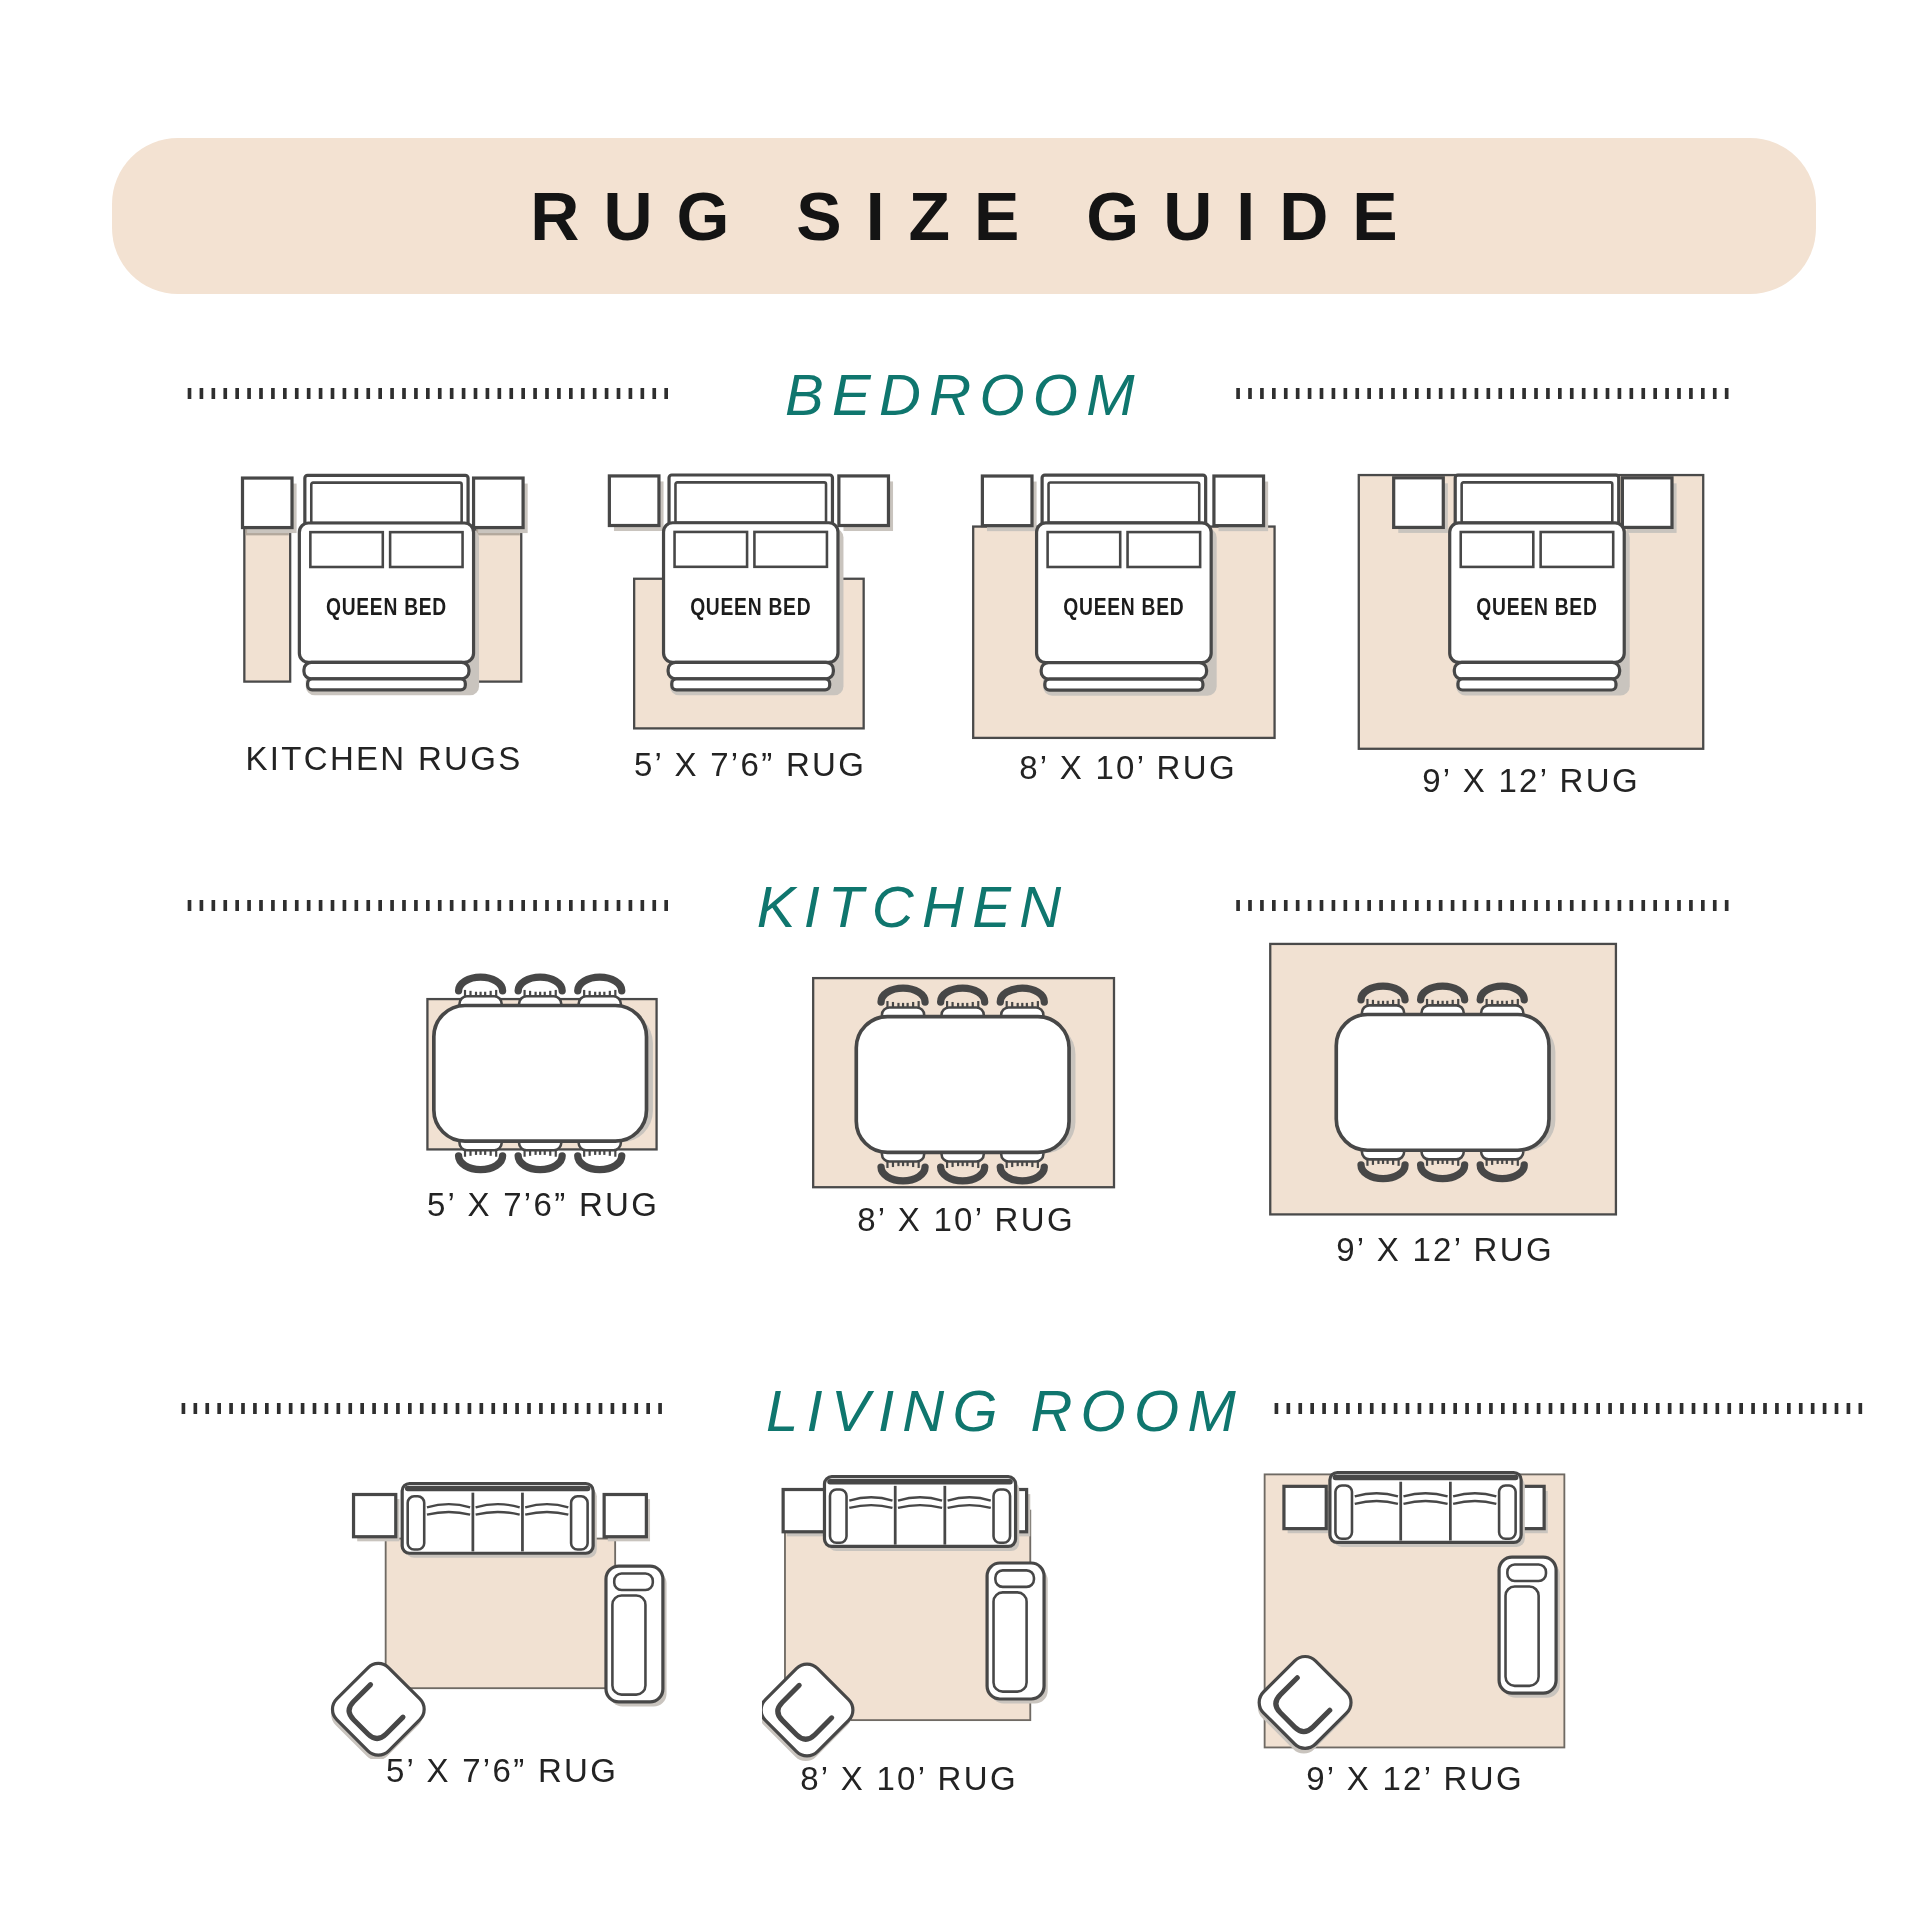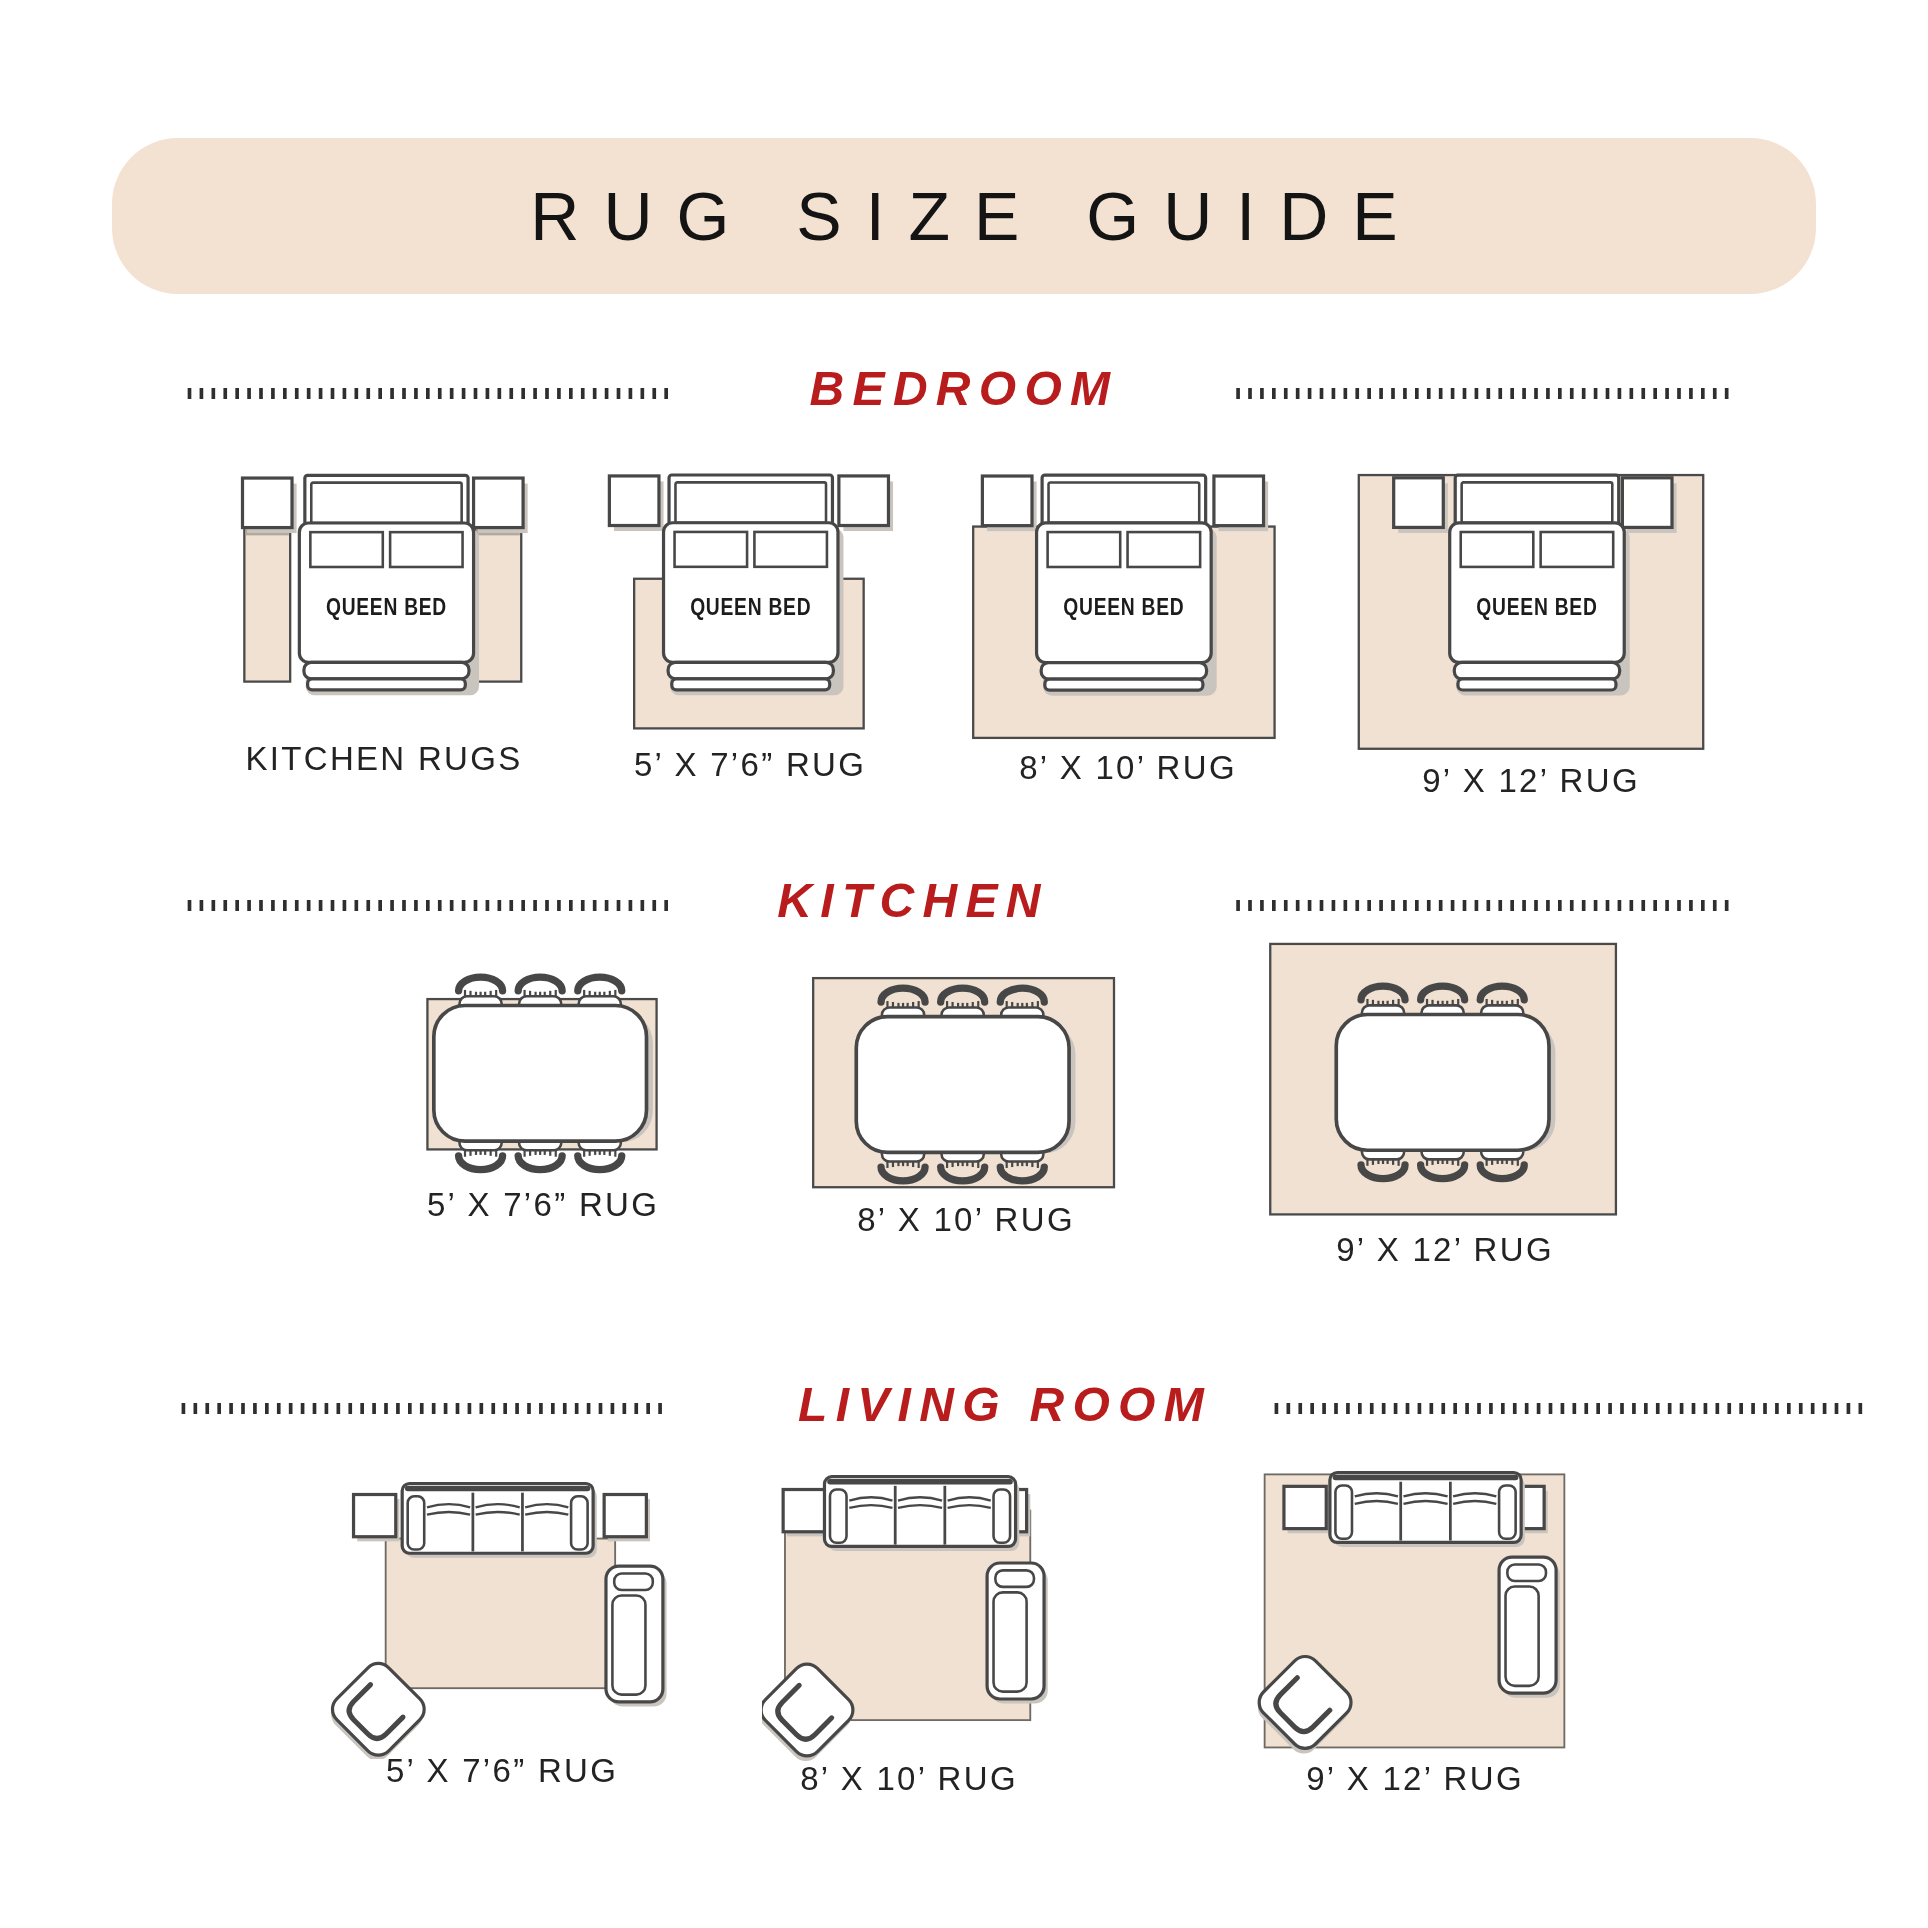--- a/index.html
+++ b/index.html
@@ -5,24 +5,24 @@
   :root{
     --banner:#f3e2d2; --rug:#f1e1d2; --rug-border:#4a4a4a; --outline:#474747;
     --shadow:#c9c4be; --runner-shade:#b3a89c; --text:#232323; --dots:#2e2e2e;
   }
   *{margin:0;padding:0;box-sizing:border-box}
   body{background:#fff;font-family:"Liberation Sans",sans-serif}
   #canvas{position:relative;width:1928px;height:1928px;background:#fff;overflow:hidden}
 
   .banner{position:absolute;left:112px;top:138px;width:1704px;height:156px;
     background:var(--banner);border-radius:66px;display:flex;align-items:center;justify-content:center}
-  .banner-title{font-size:68px;font-weight:400;letter-spacing:24px;color:#141414;text-indent:24px;white-space:nowrap}
-
-  .section-heading{position:absolute;transform:translateX(-50%);font-size:48px;font-style:italic;
-    font-weight:700;letter-spacing:8.3px;color:#b91c1c;white-space:nowrap}
+  .banner-title{font-size:68px;font-weight:700;letter-spacing:24px;color:#141414;text-indent:24px;white-space:nowrap}
+
+  .section-heading{position:absolute;transform:translateX(-50%);font-size:58px;font-style:italic;
+    font-weight:400;letter-spacing:8.3px;color:#0f766e;white-space:nowrap}
   .dots-svg{position:absolute;display:block}
   .dots{stroke:var(--dots);stroke-width:12;stroke-dasharray:4 9;fill:none}
 
   .diagram{position:absolute}
   .label{position:absolute;transform:translateX(-50%);font-size:33px;font-weight:400;
     letter-spacing:2.3px;color:var(--text);white-space:nowrap}
 
   
   .furn{fill:#fff;stroke:var(--outline);stroke-width:3.5}
   .furn-thin{fill:#fff;stroke:var(--outline);stroke-width:2.8}

